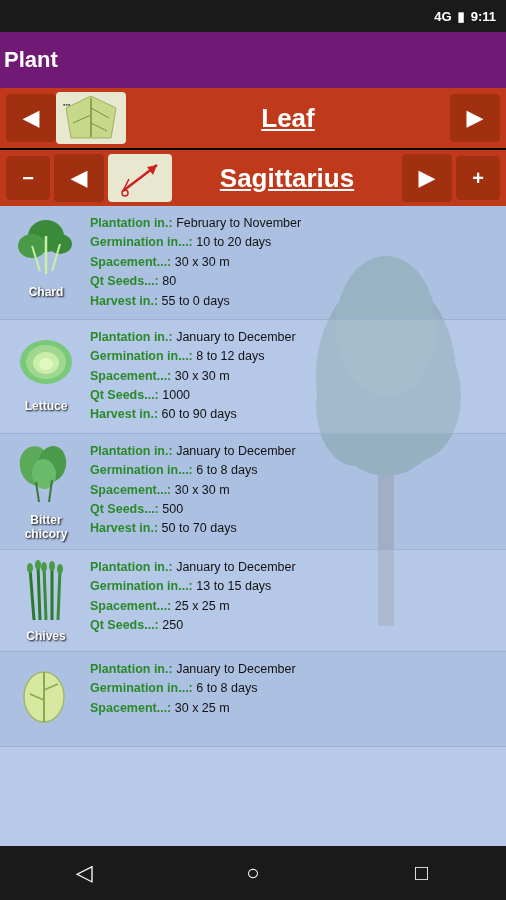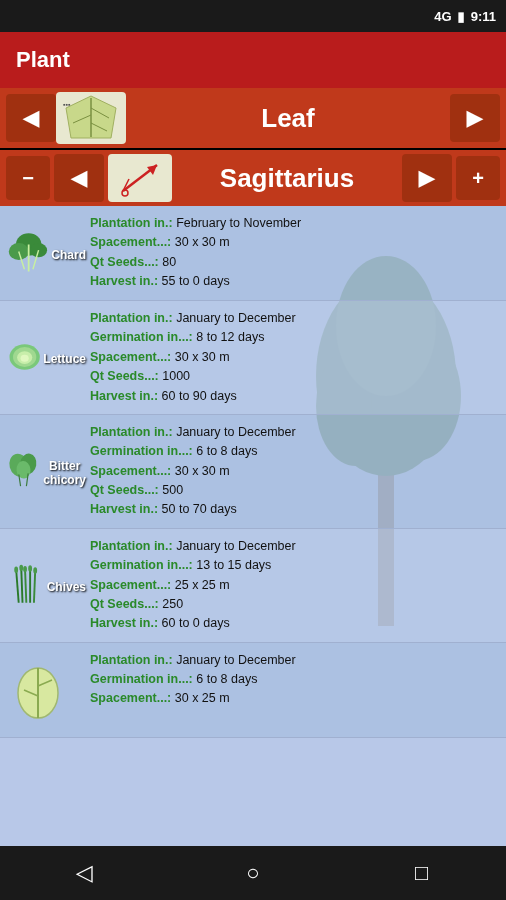--- a/index.html
+++ b/index.html
@@ -23,25 +23,25 @@
       padding: 16px 10px;
       color: white;
       font-size: 13px;
       font-weight: bold;
       gap: 6px;
       flex-shrink: 0;
     }
 
     
     .title-bar {
-      background: #b91c1c;
+      background: #701a75;
       height: 56px;
       display: flex;
       align-items: center;
-      padding: 0 16px;
+      padding: 0 4px;
       flex-shrink: 0;
     }
     .title-bar .app-title {
       color: white;
       font-size: 22px;
       font-weight: bold;
     }
 
     
     .nav-row {
@@ -75,20 +75,21 @@
       align-items: center;
       justify-content: center;
       overflow: hidden;
     }
     .nav-label {
       color: white;
       font-size: 26px;
       font-weight: bold;
       flex: 1;
       text-align: center;
+      text-decoration: underline;
     }
 
     
     .nav-row2 {
       background: #c0391b;
       height: 56px;
       display: flex;
       align-items: center;
       justify-content: space-between;
       padding: 0 6px;
@@ -151,21 +152,21 @@
     .plant-item:nth-child(odd) {
       background: rgba(180, 200, 230, 0.6);
     }
     .plant-item:nth-child(even) {
       background: rgba(160, 185, 220, 0.5);
     }
 
     .plant-image-col {
       width: 80px;
       display: flex;
-      flex-direction: row;
+      flex-direction: column;
       align-items: center;
       justify-content: flex-start;
       flex-shrink: 0;
     }
     .plant-img {
       width: 68px;
       height: 68px;
       border-radius: 4px;
       display: flex;
       align-items: center;
@@ -298,20 +299,21 @@
           <ellipse cx="46" cy="28" rx="12" ry="10" fill="#3a8a3a"></ellipse>
           <line x1="32" y1="20" x2="32" y2="58" stroke="#c8f0a0" stroke-width="2.5"></line>
           <line x1="18" y1="30" x2="26" y2="55" stroke="#c8f0a0" stroke-width="2"></line>
           <line x1="46" y1="28" x2="38" y2="55" stroke="#c8f0a0" stroke-width="2"></line>
         </svg>
       </div>
       <span class="plant-name">Chard</span>
     </div>
     <div class="plant-info">
       <div class="info-row"><span class="label">Plantation in.:</span> <span class="value">February to November</span></div>
+      <div class="info-row"><span class="label">Germination in...:</span> <span class="value">10 to 20 days</span></div>
       <div class="info-row"><span class="label">Spacement...:</span> <span class="value">30 x 30 m</span></div>
       <div class="info-row"><span class="label">Qt Seeds...:</span> <span class="value">80</span></div>
       <div class="info-row"><span class="label">Harvest in.:</span> <span class="value">55 to 0 days</span></div>
     </div>
   </div>
 
   <div class="plant-item">
     <div class="plant-image-col">
       <div class="plant-img">
         <svg width="64" height="64" viewBox="0 0 64 64" xmlns="http://www.w3.org/2000/svg">
@@ -371,21 +373,20 @@
           <ellipse cx="46" cy="9" rx="3" ry="5" fill="#4a9a4a"></ellipse>
         </svg>
       </div>
       <span class="plant-name">Chives</span>
     </div>
     <div class="plant-info">
       <div class="info-row"><span class="label">Plantation in.:</span> <span class="value">January to December</span></div>
       <div class="info-row"><span class="label">Germination in...:</span> <span class="value">13 to 15 days</span></div>
       <div class="info-row"><span class="label">Spacement...:</span> <span class="value">25 x 25 m</span></div>
       <div class="info-row"><span class="label">Qt Seeds...:</span> <span class="value">250</span></div>
-      <div class="info-row"><span class="label">Harvest in.:</span> <span class="value">60 to 0 days</span></div>
     </div>
   </div>
 
   <div class="plant-item">
     <div class="plant-image-col">
       <div class="plant-img">
         <svg width="64" height="64" viewBox="0 0 64 64" xmlns="http://www.w3.org/2000/svg">
           <ellipse cx="30" cy="35" rx="20" ry="25" fill="#d8e8a0" stroke="#a0b870" stroke-width="1.5"></ellipse>
           <line x1="30" y1="10" x2="30" y2="60" stroke="#8aaa50" stroke-width="2"></line>
           <line x1="30" y1="28" x2="44" y2="22" stroke="#8aaa50" stroke-width="1.5"></line>

